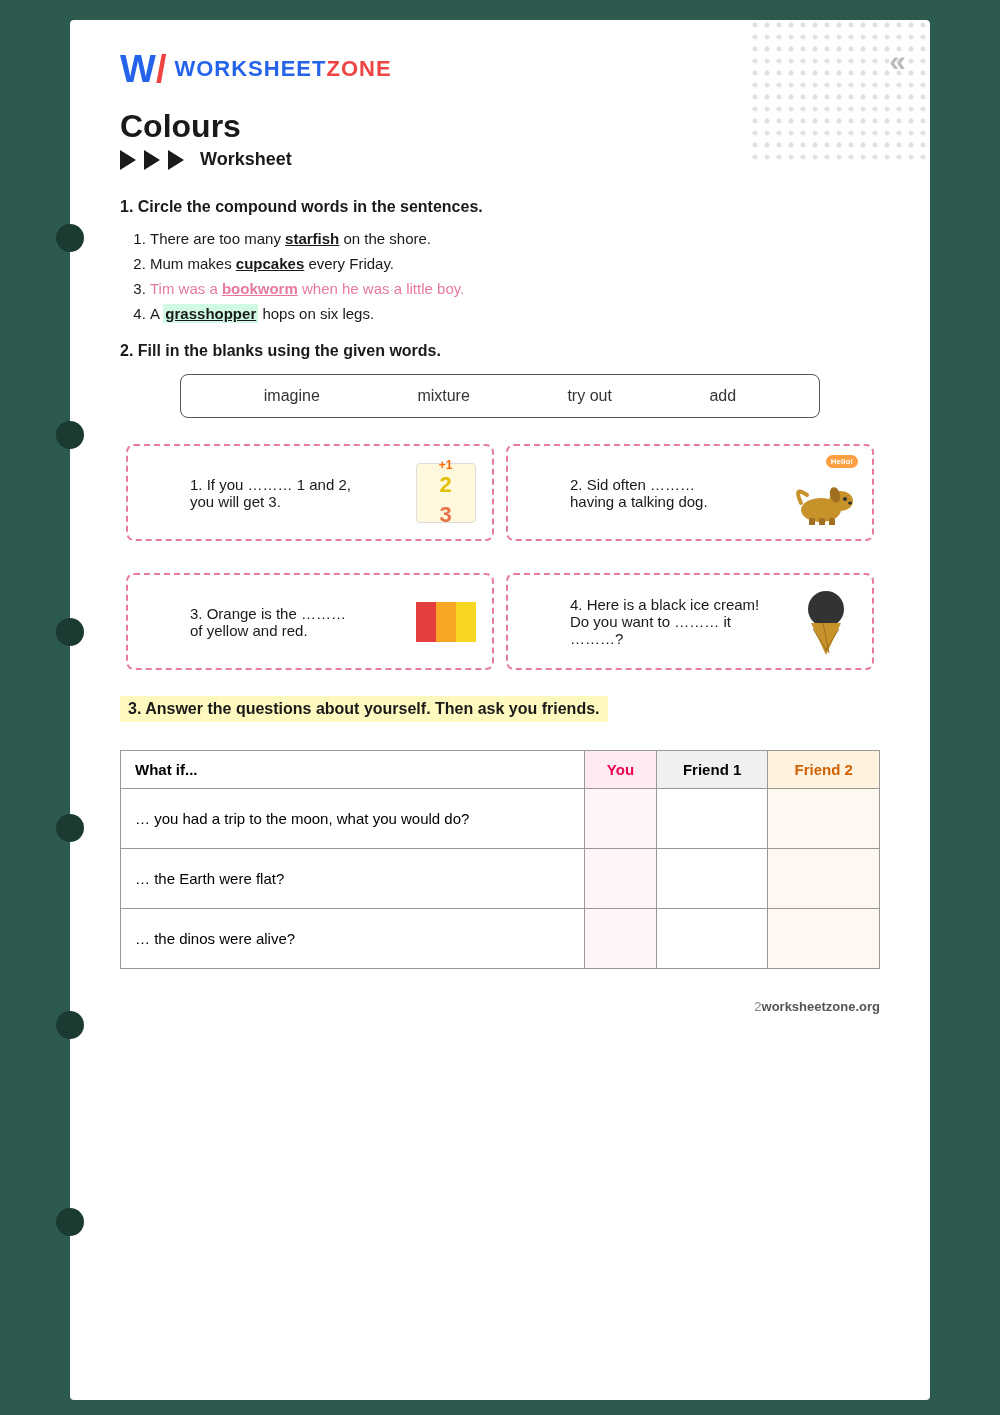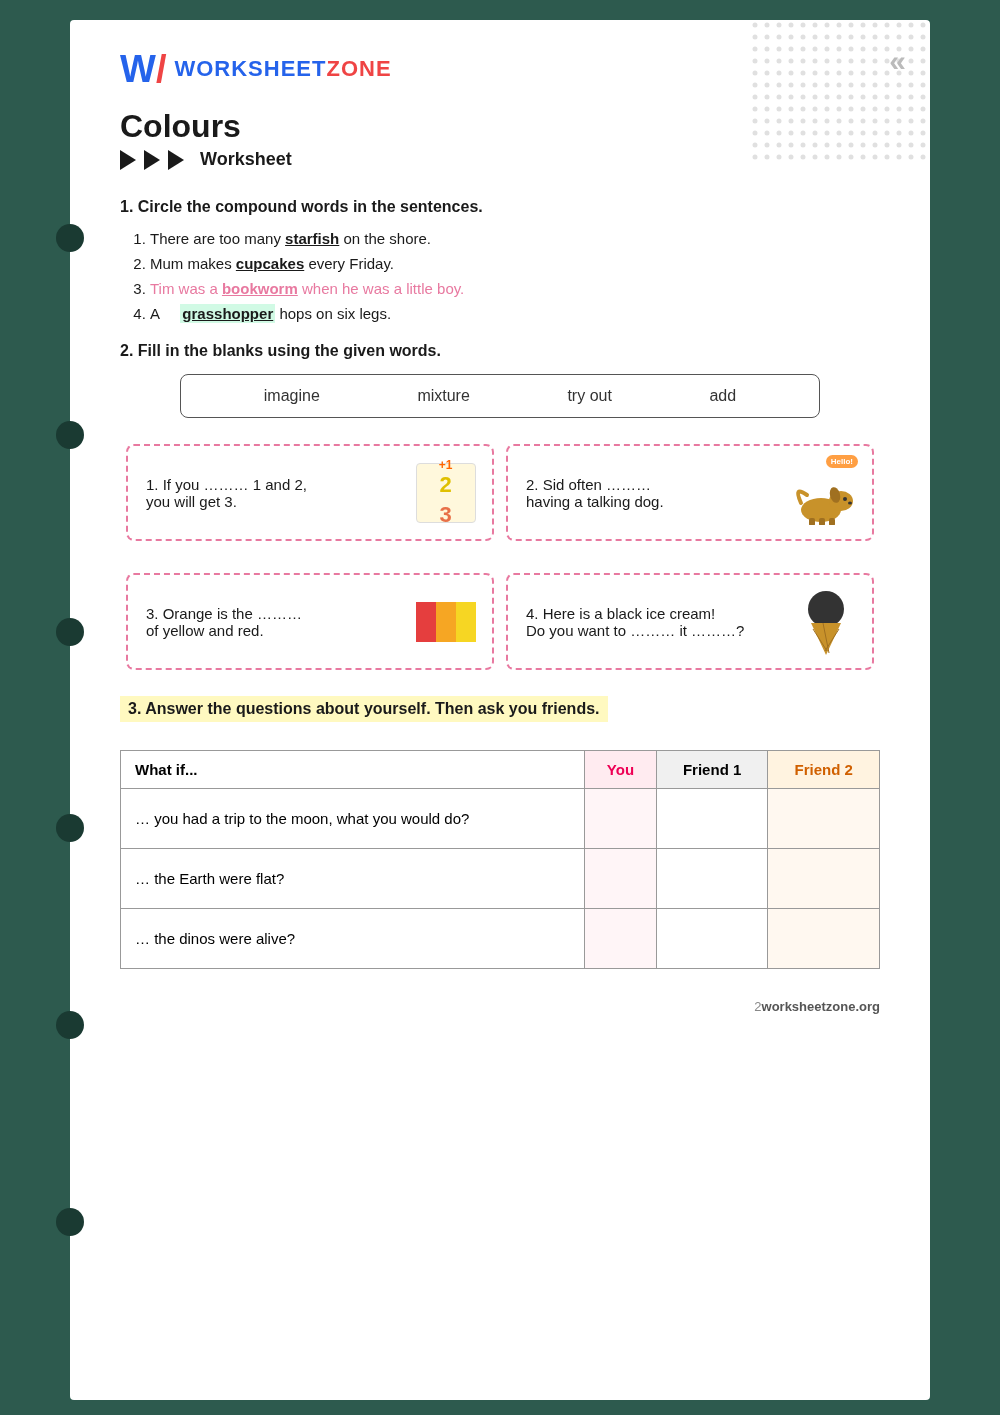--- a/index.html
+++ b/index.html
@@ -113,21 +113,21 @@
       margin-left: 30px;
       margin-bottom: 20px;
     }
     .sentences-list li {
       font-size: 15px;
       color: #1a1a1a;
       margin-bottom: 8px;
       list-style: decimal;
     }
     .highlight-pink { color: #e879a0; }
-    .highlight-green { background: #d1fae5; padding: 1px 2px; margin-left: 17px; }
+    .highlight-green { background: #d1fae5; padding: 1px 2px; }
 
     
     .word-box {
       border: 1.5px solid #555;
       border-radius: 8px;
       display: flex;
       justify-content: space-around;
       align-items: center;
       padding: 12px 34px;
       margin-bottom: 20px;
@@ -153,20 +153,21 @@
       margin: 6px;
       position: relative;
       font-size: 15px;
       color: #1a1a1a;
       display: flex;
       align-items: center;
       min-height: 90px;
     }
     .fill-card .card-text {
       flex: 1;
+      margin-left: 44px;
     }
     .fill-card .card-img {
       margin-left: 10px;
       width: 65px;
       height: 65px;
       display: flex;
       align-items: center;
       justify-content: center;
     }
 

